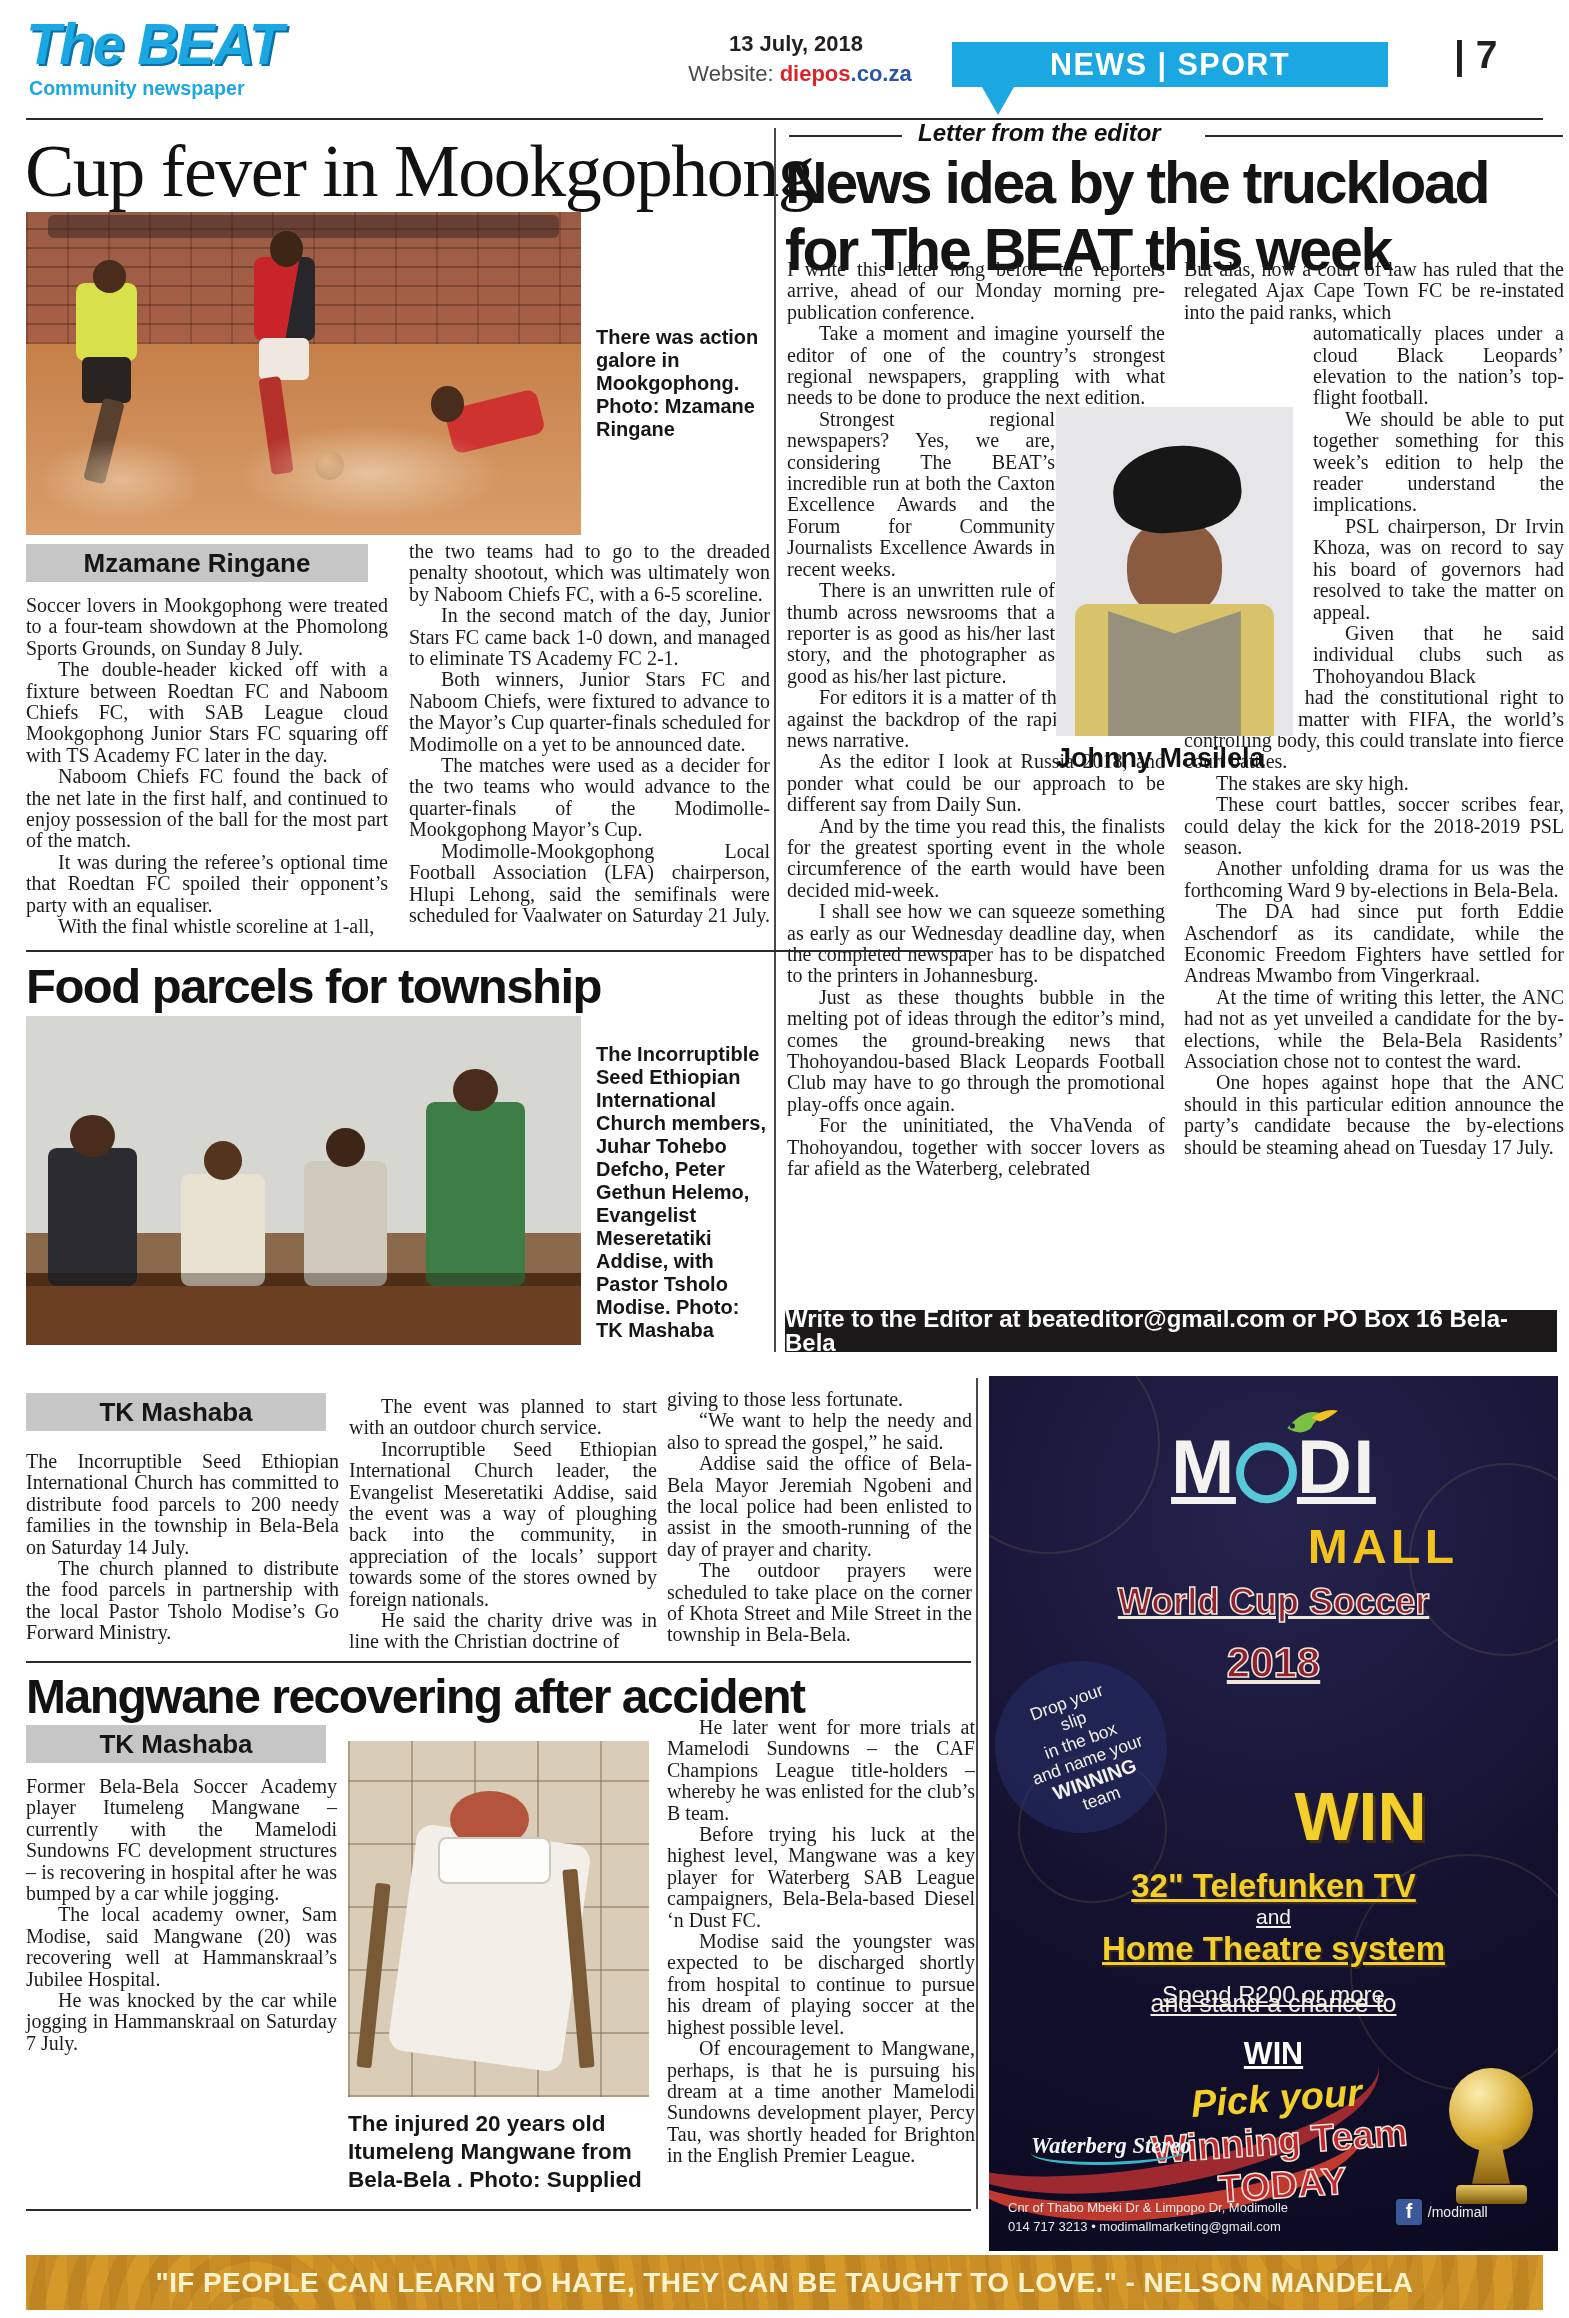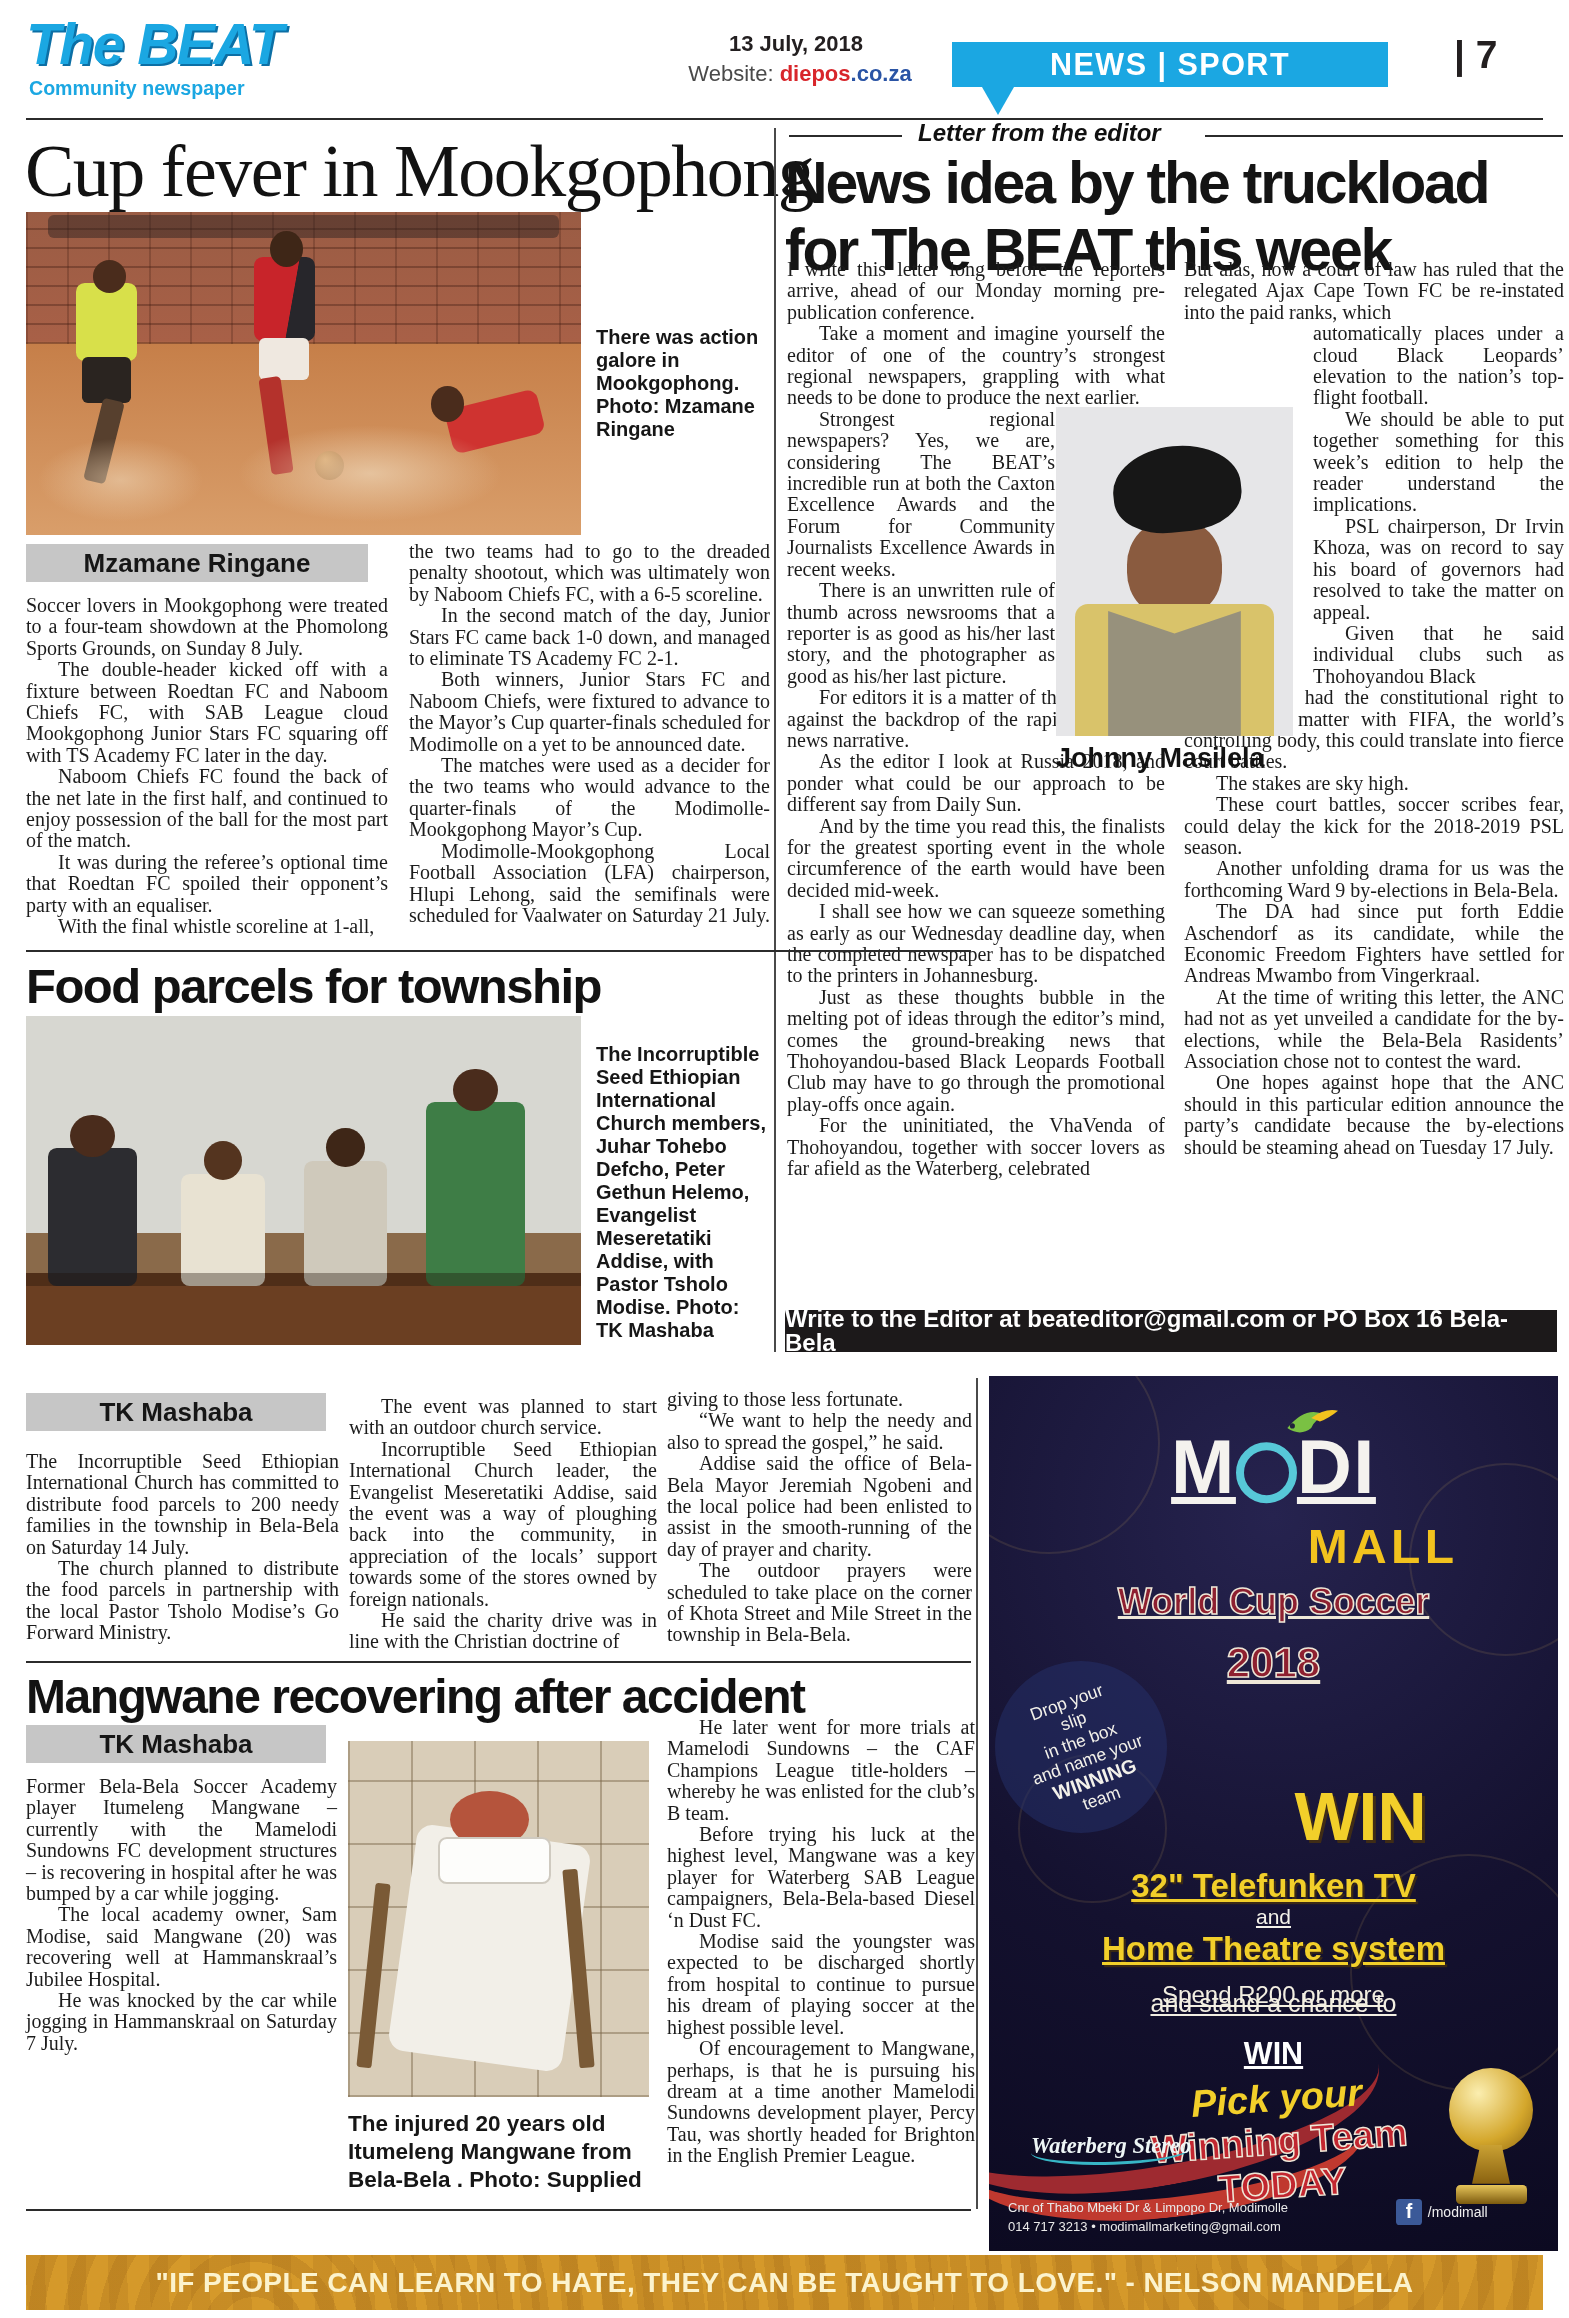--- a/index.html
+++ b/index.html
@@ -149,21 +149,21 @@
   <div class="abs rule" style="left:1205px;top:135px;width:358px;height:2.2px;"></div>
 
   <div class="abs letter-headline" style="left:785px;top:150px;width:778px;">
     <span style="display:block;">News idea by the truckload</span>
     <span style="display:block;">for The BEAT this week</span>
   </div>
 
   <div class="abs" style="left:787px;top:259px;width:378px;">
     <div class="copy">
         <p>I write this letter long before the reporters arrive, ahead of our Monday morning pre-publication conference.</p>
-        <p>Take a moment and imagine yourself the editor of one of the country’s strongest regional newspapers, grappling with what needs to be done to produce the next earlier.</p>
+        <p>Take a moment and imagine yourself the editor of one of the country’s strongest regional newspapers, grappling with what needs to be done to produce the next edition.</p>
       </div>
     <div class="copy ind narrow1">
         <p>Strongest regional newspapers? Yes, we are, considering The BEAT’s incredible run at both the Caxton Excellence Awards and the Forum for Community Journalists Excellence Awards in recent weeks.</p>
         <p>There is an unwritten rule of thumb across newsrooms that a reporter is as good as his/her last story, and the photographer as good as his/her last picture.</p>
       </div>
     <div class="copy ind">
         <p>For editors it is a matter of thinking ahead, against the backdrop of the rapidly changing news narrative.</p>
         <p>As the editor I look at Russia 2018, and ponder what could be our approach to be different say from Daily Sun.</p>
         <p>And by the time you read this, the finalists for the greatest sporting event in the whole circumference of the earth would have been decided mid-week.</p>
         <p>I shall see how we can squeeze something as early as our Wednesday deadline day, when the completed newspaper has to be dispatched to the printers in Johannesburg.</p>

